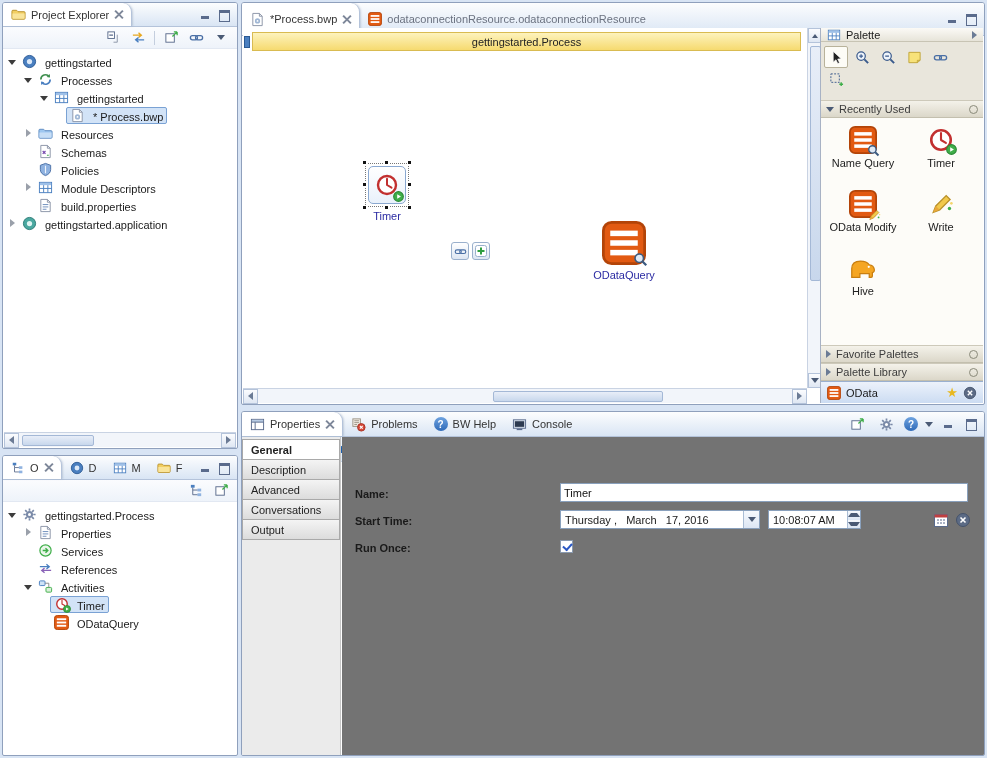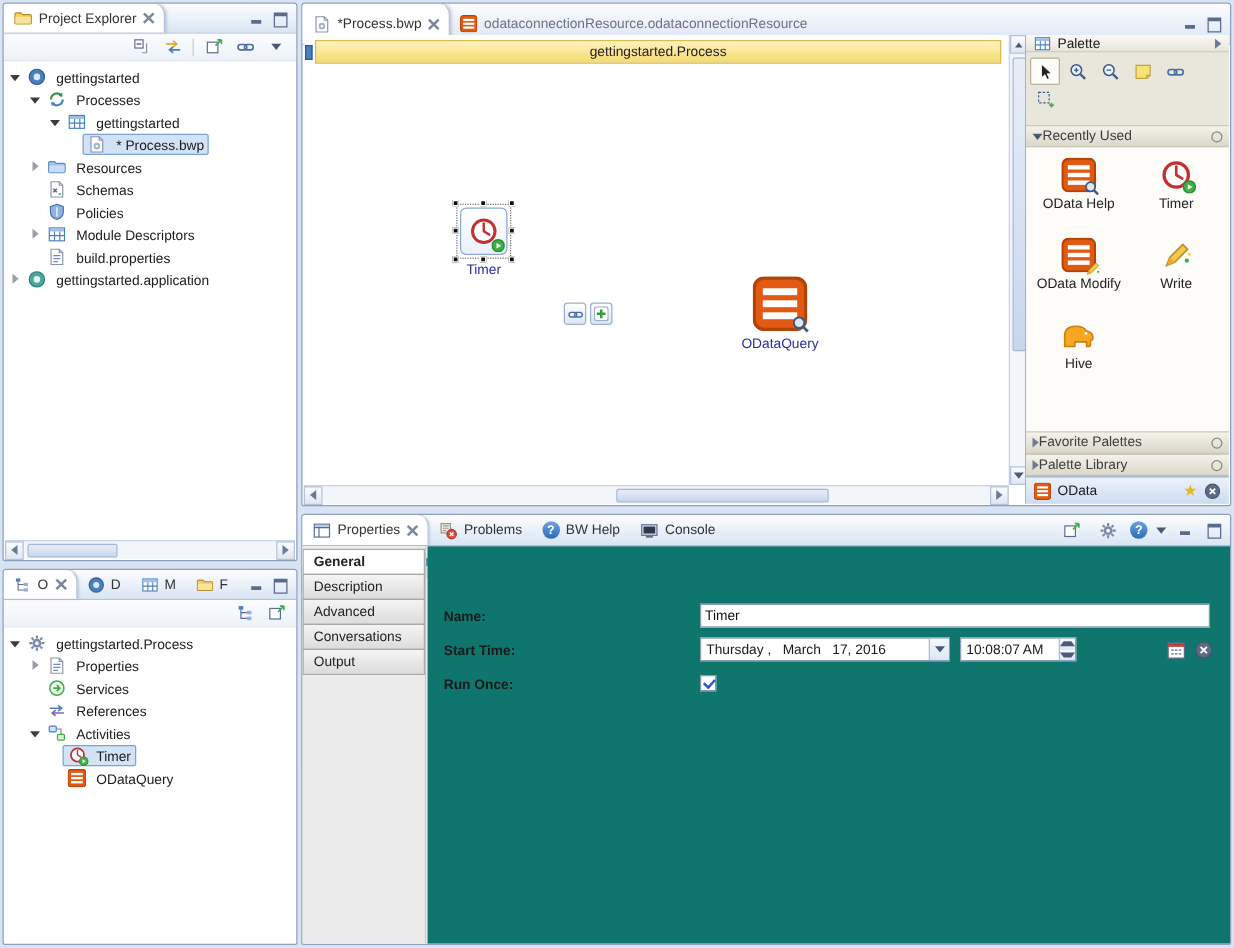--- a/index.html
+++ b/index.html
@@ -53,34 +53,34 @@
 .nlabel{position:absolute;top:47px;left:-20px;right:-20px;text-align:center;color:#2b2ba3}
 .adorn{position:absolute;display:flex;gap:3px}
 .abtn{width:18px;height:18px;background:linear-gradient(#ffffff,#dde6f2);border:1px solid #9ab0cc;border-radius:3px;display:flex;align-items:center;justify-content:center}
 
 #palette{position:absolute;right:1px;top:25px;width:163px;bottom:1px;background:#f1efe7;border-left:1px solid #a8b2c4;display:flex;flex-direction:column}
 .pal-head{height:14px;background:linear-gradient(#fbfaf6,#e7e4d9);border-bottom:1px solid #c8c4b4;display:flex;align-items:center;gap:5px;padding:0 6px}
 .pal-tools{background:#e9e6dc;padding:4px 3px 10px 3px}
 .pal-row{display:flex;gap:2px}
 .pbtn{width:24px;height:22px;display:flex;align-items:center;justify-content:center;border:1px solid transparent;border-radius:2px}
 .pbtn.sel{background:#fdfcf6;border-color:#b8b29a}
-.sec-head{height:18px;background:linear-gradient(#f4f2ea,#dbd7c9);border-top:1px solid #cdc9ba;border-bottom:1px solid #c3bfae;display:flex;align-items:center;padding:0 5px;color:#3c3c3c}
+.sec-head{height:18px;background:linear-gradient(#f4f2ea,#dbd7c9);border-top:1px solid #cdc9ba;border-bottom:1px solid #c3bfae;display:flex;align-items:center;gap:5px;padding:0 5px;color:#3c3c3c}
 .pin{width:9px;height:9px;border:1px solid #8a8a7a;border-radius:50%;margin-left:auto}
 .items{background:#fdfcf8;flex:1;display:grid;grid-template-columns:78px 78px;grid-auto-rows:64px;justify-content:center;padding-top:4px}
 .pitem{display:flex;flex-direction:column;align-items:center;gap:2px;padding-top:3px;text-align:center;line-height:12px;color:#222}
 .iconwrap{position:relative;width:30px;height:30px;display:flex;align-items:center;justify-content:center}
 .odata-bar{height:22px;background:linear-gradient(#ecf2fb,#ccdcf2);border-top:1px solid #9ab0d0;display:flex;align-items:center;gap:5px;padding:0 6px}
 .star{color:#e8b820;font-size:13px;line-height:13px}
 
 #prop-head{height:25px;background:linear-gradient(#f4f9fe,#dcE9f7);border-bottom:1px solid #c2d4ea;display:flex;align-items:center;gap:6px;padding:0 8px}
 #prop-title{color:#1b5fae;font-weight:bold;font-size:12px}
 #sidecol{position:absolute;left:0;top:25px;bottom:0;width:99px;background:#ebebeb;border-right:1px solid #c6c6c6;padding-top:3px}
 .stab{height:21px;border:1px solid #a9a9a9;margin-top:-1px;display:flex;align-items:center;padding-left:8px;background:linear-gradient(#f4f4f4,#dcdcdc);color:#222}
 .stab.active{background:#fff;font-weight:bold}
-#form{position:absolute;left:100px;right:0;top:25px;bottom:0;background:#0f766e}
+#form{position:absolute;left:100px;right:0;top:25px;bottom:0;background:#737373}
 .flabel{position:absolute;font-weight:bold}
 .tinput{position:absolute;height:19px;border:1px solid #89a0bc;font-family:"Liberation Sans",sans-serif;font-size:11px;padding:0 3px;color:#111}
 .combo{position:absolute;height:19px;border:1px solid #89a0bc;background:#fff;display:flex;align-items:center}
 .combo .txt{padding:0 4px;white-space:pre;flex:1}
 .combo .drop{width:16px;height:100%;background:linear-gradient(#f6f9fd,#dce6f4);border-left:1px solid #a9bcd4;display:flex;align-items:center;justify-content:center}
 .spin{display:flex;flex-direction:column;width:13px;height:100%;border-left:1px solid #a9bcd4}
 .spin span{flex:1;display:flex;align-items:center;justify-content:center;background:linear-gradient(#f6f9fd,#dce6f4)}
 .checkbox{position:absolute;width:13px;height:13px;border:1px solid #8a9ab0;background:#fff}
 .checkbox::after{content:"";position:absolute;left:2px;top:2px;width:7px;height:4px;border-left:2px solid #2b58c4;border-bottom:2px solid #2b58c4;transform:rotate(-48deg)}
 .helpic{width:14px;height:14px;border-radius:50%;background:linear-gradient(#6ea3e0,#2f6ab8);color:#fff;font-weight:bold;font-size:10px;display:inline-flex;align-items:center;justify-content:center}
@@ -686,21 +686,21 @@
     <div class="items">
       <div class="pitem">
         <span class="iconwrap">
             <svg class="ic" width="28" height="28">
               <use href="#s-odata"></use>
             </svg>
             <svg class="ic" width="13" height="13" style="position:absolute;right:-2px;bottom:-2px">
               <use href="#s-mag"></use>
             </svg>
           </span>
-        <span>OData Help</span>
+        <span>Name Query</span>
       </div>
       <div class="pitem">
         <span class="iconwrap">
             <svg class="ic" width="26" height="26">
               <use href="#s-clockface"></use>
             </svg>
             <svg class="ic" width="11" height="11" style="position:absolute;right:-1px;bottom:0">
               <use href="#s-play"></use>
             </svg>
           </span>

